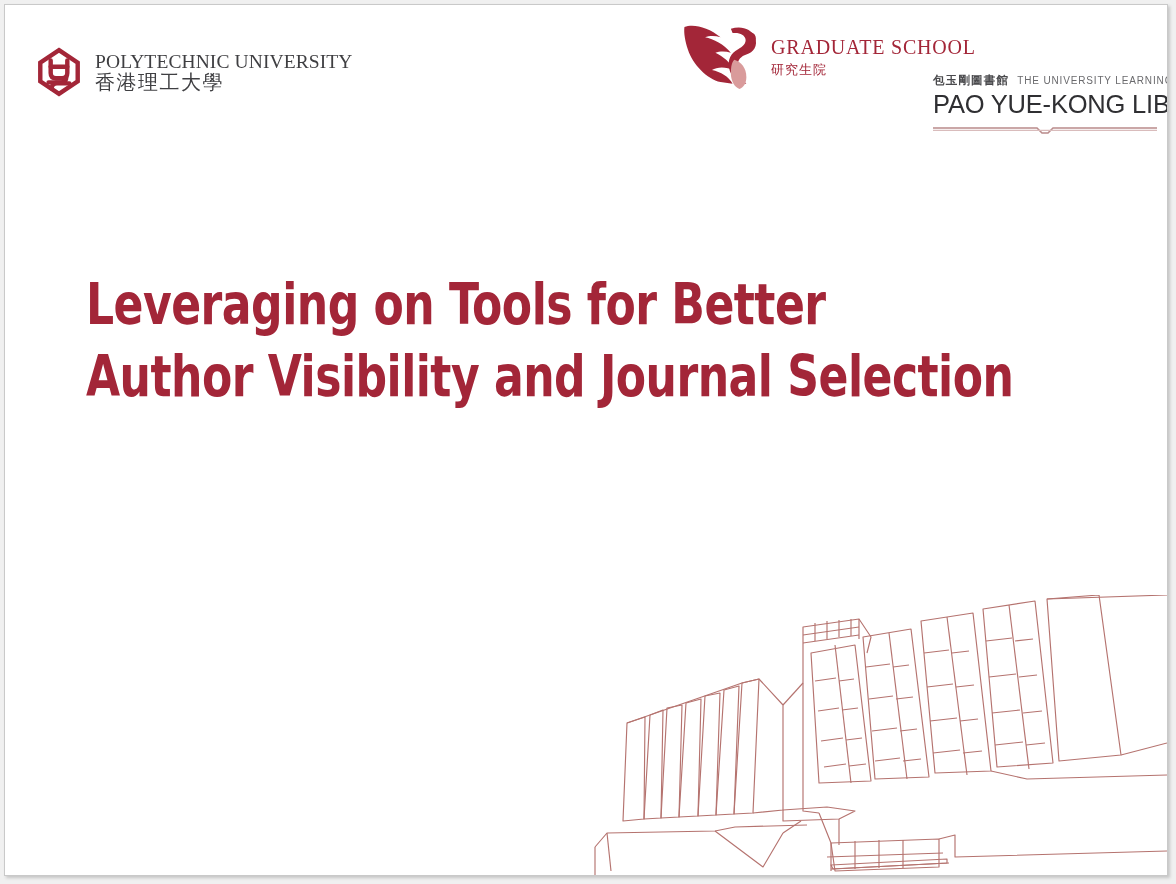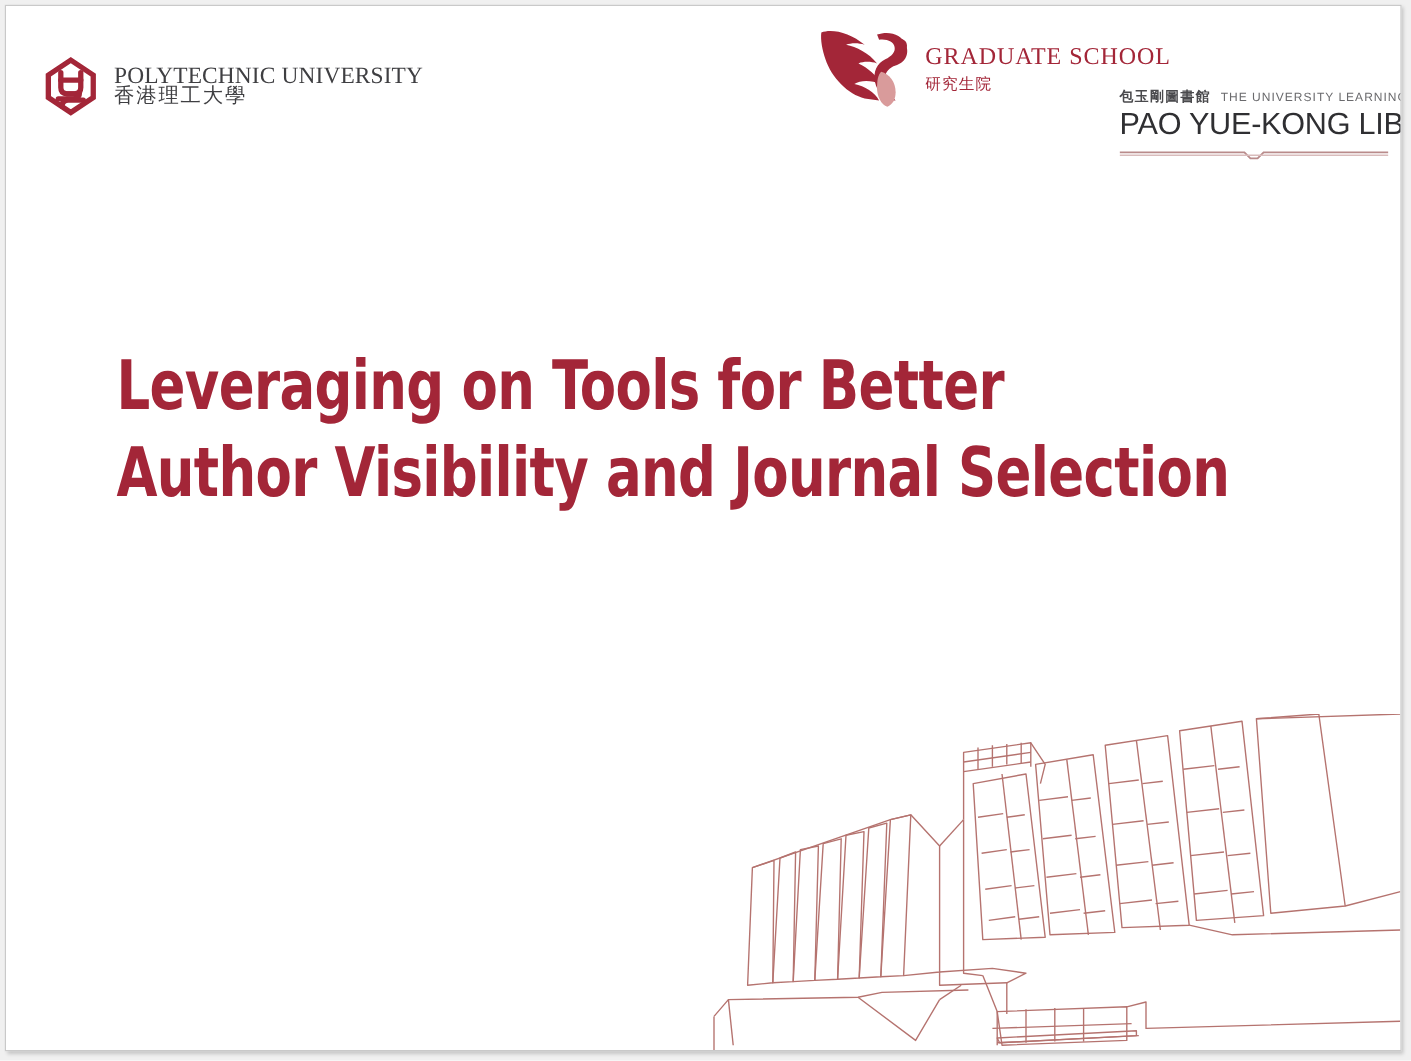--- a/index.html
+++ b/index.html
@@ -48,23 +48,23 @@
   .polyu-en1, .polyu-en2 {
     font-family: "Liberation Serif", serif;
     color: #3f3f42;
     font-size: 19.5px;
     letter-spacing: 0.1px;
     white-space: nowrap;
   }
   .polyu-en1 { margin-bottom: 1px; }
   .polyu-en2 { margin-bottom: 0; }
   .polyu-zh {
-    font-family: Liberation Mono, monospace;
+    font-family: Liberation Sans, sans-serif;
     color: #3f3f42;
-    font-size: 17px;
+    font-size: 20px;
     letter-spacing: 1.5px;
     white-space: nowrap;
   }
 
   .logo-gradschool {
     position: absolute;
     left: 676px;
     top: 10px;
     display: flex;
     align-items: flex-end;
@@ -125,24 +125,23 @@
     color: #2f2f32;
     letter-spacing: -0.2px;
     margin-top: 2px;
     white-space: nowrap;
   }
   .lib-rule { width: 224px; height: 12px; display: block; margin-top: 3px; }
 
   
   .title-block {
     position: absolute;
-    left: 92px;
+    left: 81px;
     top: 263px;
     width: 1000px;
-    margin-top: 18px;
   }
   .title-line {
     font-family: "DejaVu Sans Condensed", "Liberation Sans Narrow", "Liberation Sans", sans-serif;
     font-weight: bold;
     font-size: 57px;
     line-height: 72px;
     color: #a32638;
     letter-spacing: -0.6px;
     transform: scaleX(0.86);
     transform-origin: left center;

